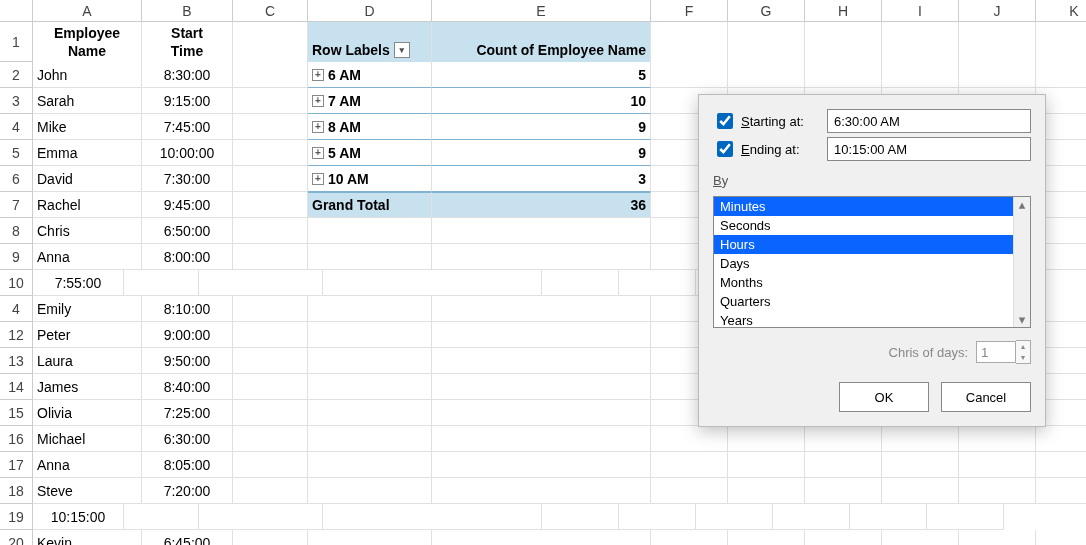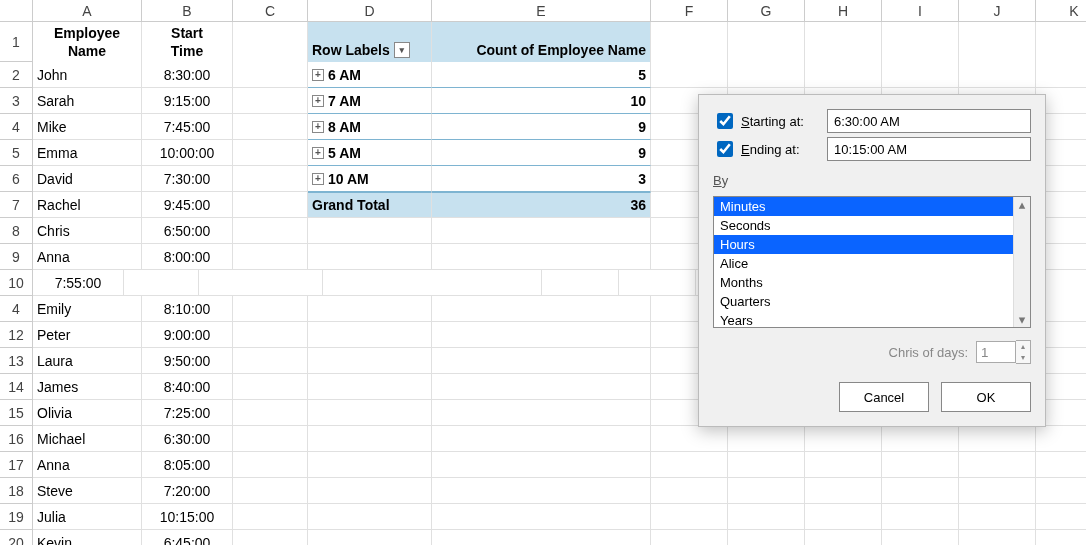--- a/index.html
+++ b/index.html
@@ -364,21 +364,20 @@
         <div class="cell w-E" style="height:26px"></div>
         <div class="cell w-narrow" style="height:26px"></div>
         <div class="cell w-narrow" style="height:26px"></div>
         <div class="cell w-narrow" style="height:26px"></div>
         <div class="cell w-narrow" style="height:26px"></div>
         <div class="cell w-narrow" style="height:26px"></div>
         <div class="cell w-narrow" style="height:26px"></div>
       </div>
       <div class="row">
         <div class="row-head" style="height:26px">19</div>
-        <div class="cell w-A truncate" style="height:26px">Julia</div>
         <div class="cell w-B center" style="height:26px">10:15:00</div>
         <div class="cell w-C" style="height:26px"></div>
         <div class="cell w-D" style="height:26px"></div>
         <div class="cell w-E" style="height:26px"></div>
         <div class="cell w-narrow" style="height:26px"></div>
         <div class="cell w-narrow" style="height:26px"></div>
         <div class="cell w-narrow" style="height:26px"></div>
         <div class="cell w-narrow" style="height:26px"></div>
         <div class="cell w-narrow" style="height:26px"></div>
         <div class="cell w-narrow" style="height:26px"></div>
@@ -411,38 +410,38 @@
       <input type="checkbox" checked="" style="">
       <label><u>E</u>nding at:</label>
       <input type="text" value="10:15:00 AM" style="">
     </div>
     <div class="section-label" style="margin-top:12px;"><u>B</u>y</div>
     <div class="listbox">
       <div id="by-options">
           <div class="item sel">Minutes</div>
           <div class="item">Seconds</div>
           <div class="item sel">Hours</div>
-          <div class="item">Alice</div>
+          <div class="item">Days</div>
           <div class="item">Months</div>
           <div class="item">Quarters</div>
           <div class="item">Years</div>
         </div>
       <div class="scroll">
         <span>▴</span>
         <span>▾</span>
       </div>
     </div>
     <div class="numdays">
       <span>Chris of days:</span>
       <div class="spinner">
         <input type="text" disabled="" value="1" style="">
         <div class="btns">
           <div>▴</div>
           <div>▾</div>
         </div>
       </div>
     </div>
     <div class="dlg-buttons">
+      <button>OK</button>
       <button>Cancel</button>
-      <button>OK</button>
     </div>
   </div>
 </div>
 
 </body></html>

